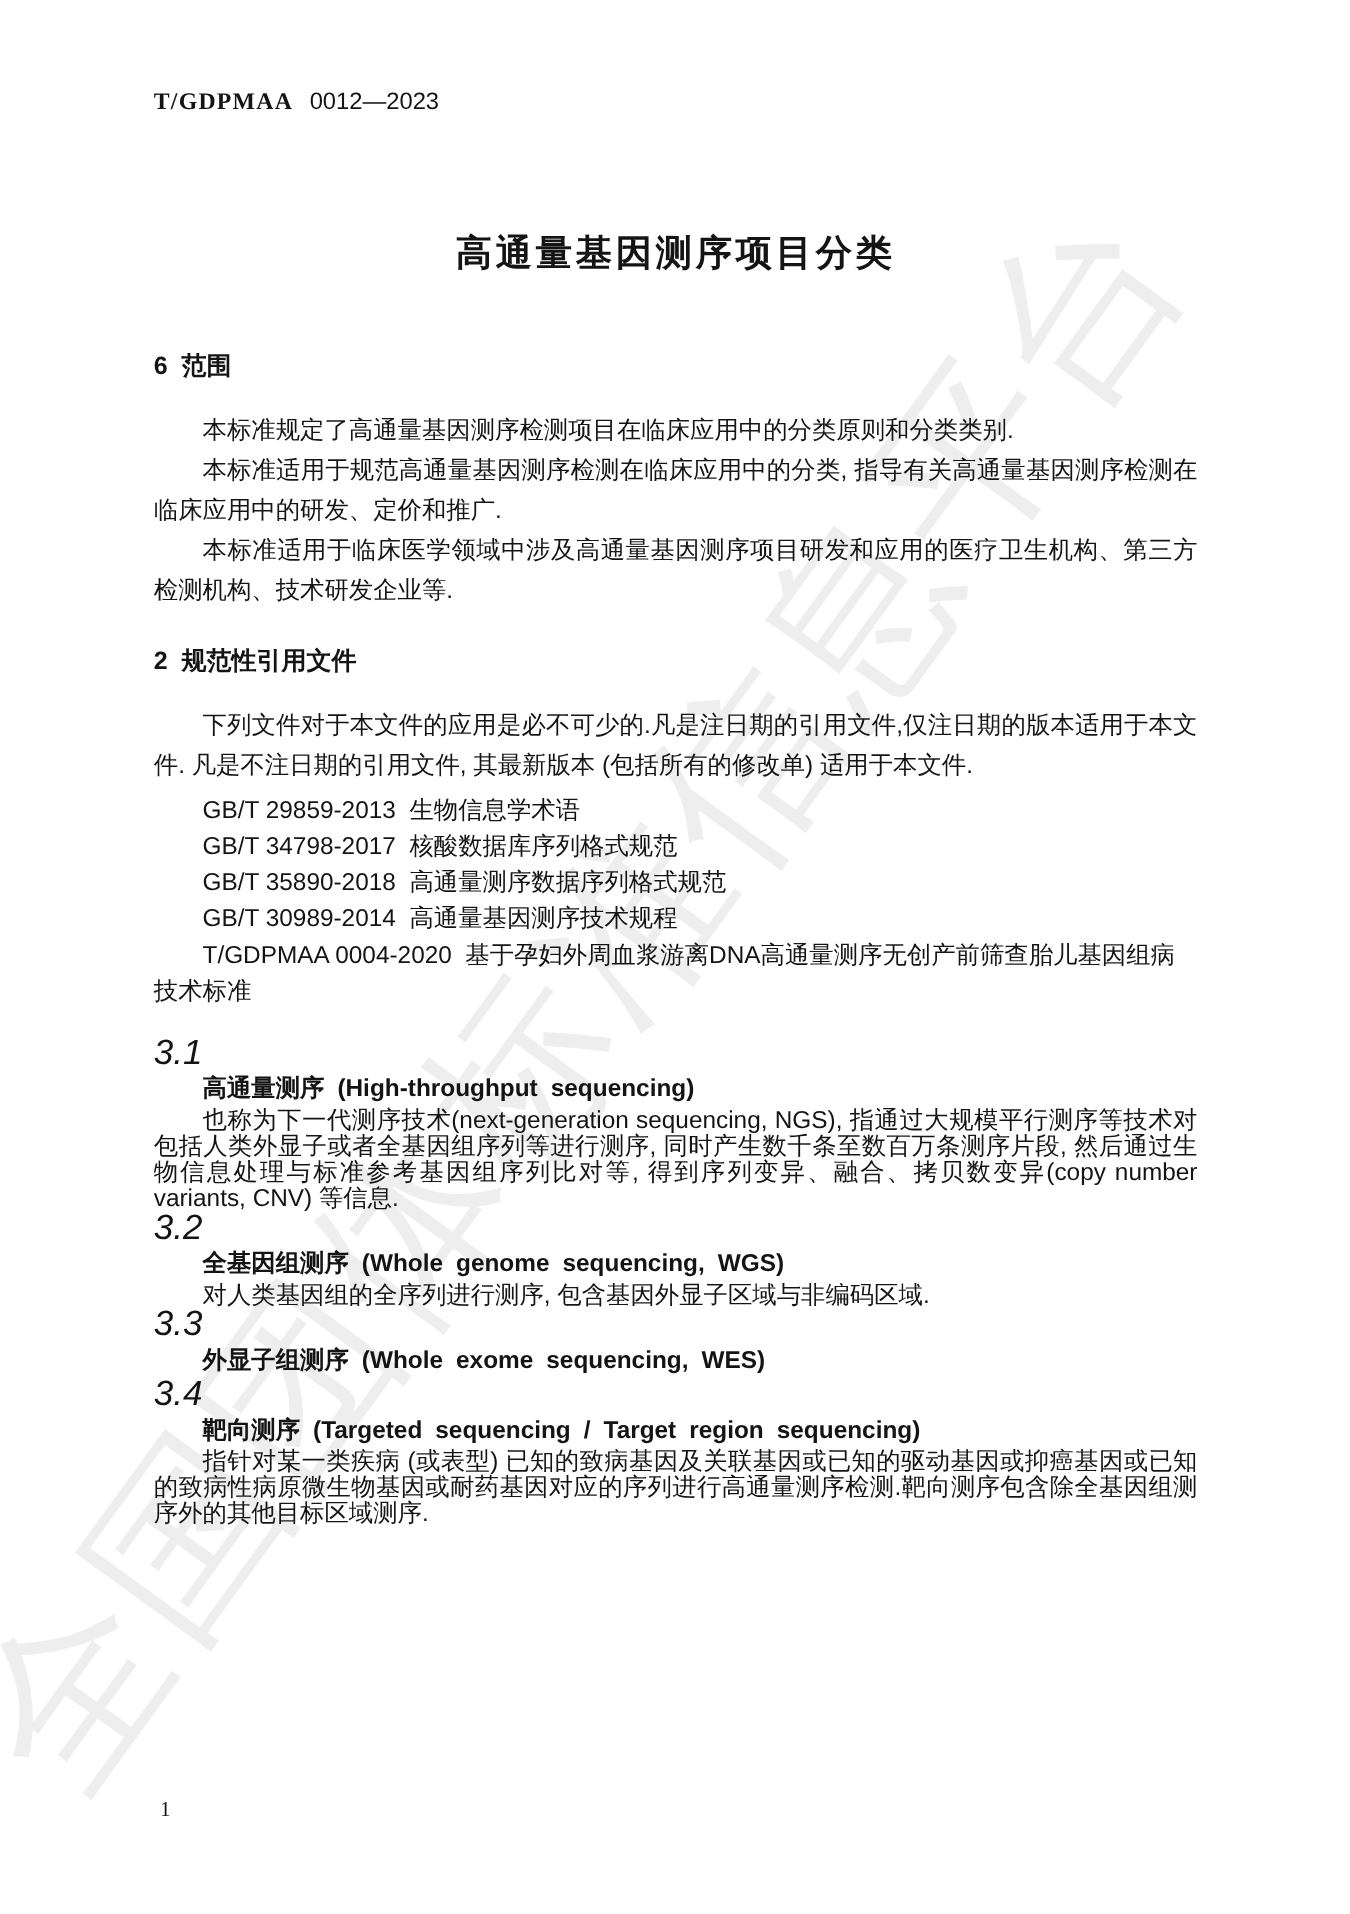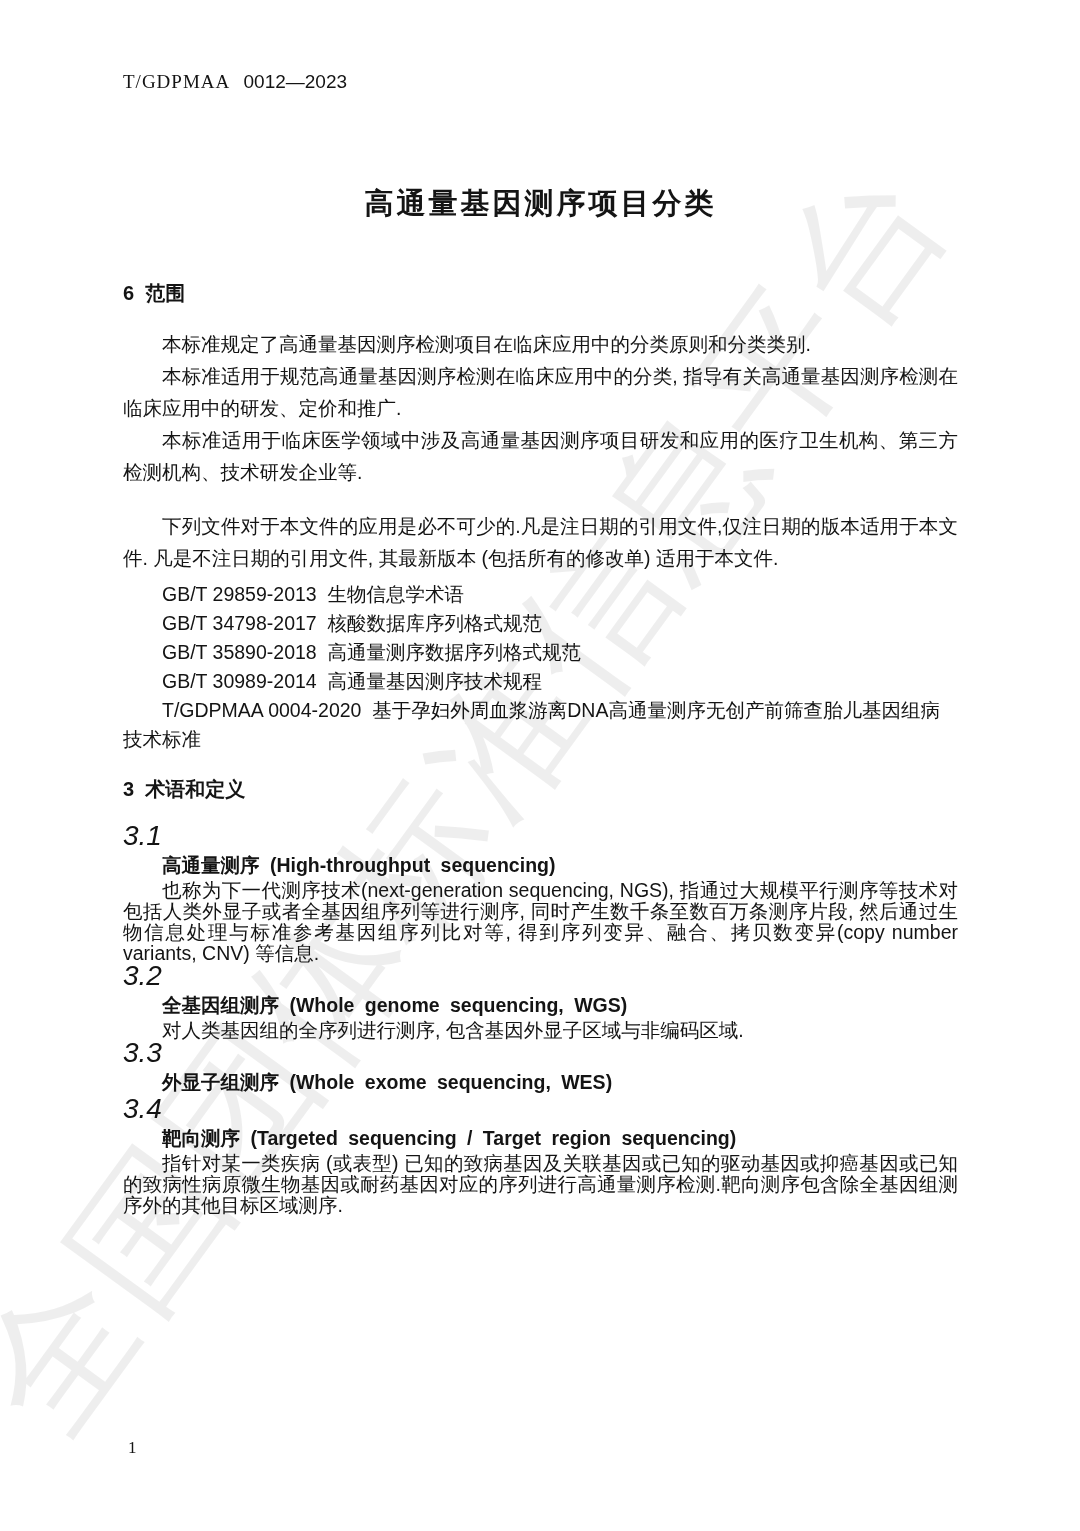--- a/index.html
+++ b/index.html
@@ -26,21 +26,21 @@
     user-select: none;
     pointer-events: none;
   }
   .content {
     position: absolute;
     left: 0; top: 0; right: 0; bottom: 0;
     padding: 70px 122px 0 123px;
     z-index: 1;
   }
   .doc-code { font-size: 19px; line-height: 24px; }
-  .doc-code .prefix { font-family: "Liberation Serif", serif; font-weight: normal; letter-spacing: 1px; }
+  .doc-code .prefix { font-family: "Liberation Serif", serif; font-weight: bold; letter-spacing: 1px; }
   .doc-code .num { margin-left: 8px; font-family: "Liberation Sans", sans-serif; }
   .title {
     margin-top: 88px;
     text-align: center;
     font-size: 29px;
     font-weight: bold;
     letter-spacing: 3px;
     line-height: 42px;
   }
   .sec-heading {
@@ -114,30 +114,30 @@
       <span class="num">0012—2023</span>
     </div>
 
     <div class="title">高通量基因测序项目分类</div>
 
     <h2 class="sec-heading mt-sec1">6  范围</h2>
     <p class="para first-para">本标准规定了高通量基因测序检测项目在临床应用中的分类原则和分类类别.</p>
     <p class="para">本标准适用于规范高通量基因测序检测在临床应用中的分类, 指导有关高通量基因测序检测在临床应用中的研发、定价和推广.</p>
     <p class="para">本标准适用于临床医学领域中涉及高通量基因测序项目研发和应用的医疗卫生机构、第三方检测机构、技术研发企业等.</p>
 
+    <h2 class="sec-heading mt-sec2">2  规范性引用文件</h2>
     <p class="para first-para">下列文件对于本文件的应用是必不可少的.凡是注日期的引用文件,仅注日期的版本适用于本文件. 凡是不注日期的引用文件, 其最新版本 (包括所有的修改单) 适用于本文件.</p>
     <div class="refs-block">
       <p class="ref">GB/T 29859-2013  生物信息学术语</p>
       <p class="ref">GB/T 34798-2017  核酸数据库序列格式规范</p>
       <p class="ref">GB/T 35890-2018  高通量测序数据序列格式规范</p>
       <p class="ref">GB/T 30989-2014  高通量基因测序技术规程</p>
       <p class="ref">T/GDPMAA 0004-2020  基于孕妇外周血浆游离DNA高通量测序无创产前筛查胎儿基因组病技术标准</p>
     </div>
 
-    <h2 class="sec-heading mt-sec3">3  术语和定义</h2>
 
     <div>
       <div class="term-num">3.1</div>
       <div class="term-name">高通量测序 (High-throughput sequencing)</div>
       <p class="term-def">也称为下一代测序技术(next-generation sequencing, NGS), 指通过大规模平行测序等技术对包括人类外显子或者全基因组序列等进行测序, 同时产生数千条至数百万条测序片段, 然后通过生物信息处理与标准参考基因组序列比对等, 得到序列变异、融合、拷贝数变异(copy number variants, CNV) 等信息.</p>
     </div>
 
     <div>
       <div class="term-num tight">3.2</div>
       <div class="term-name">全基因组测序 (Whole genome sequencing, WGS)</div>

